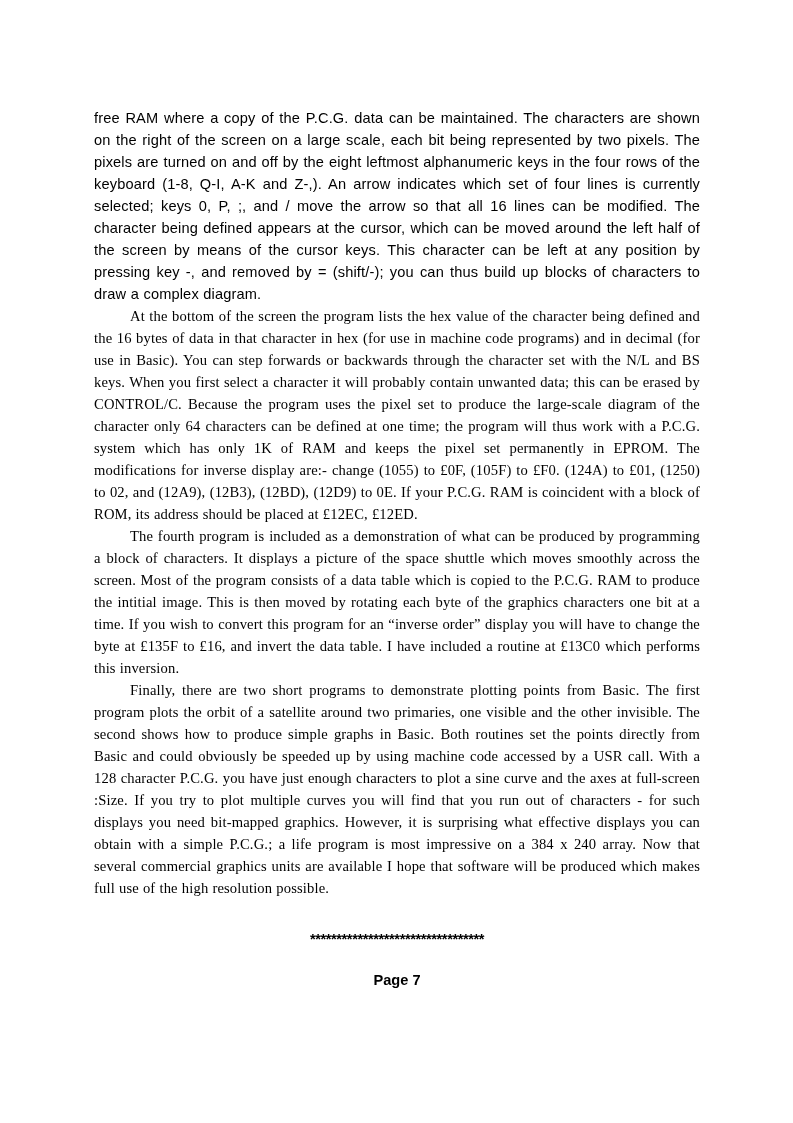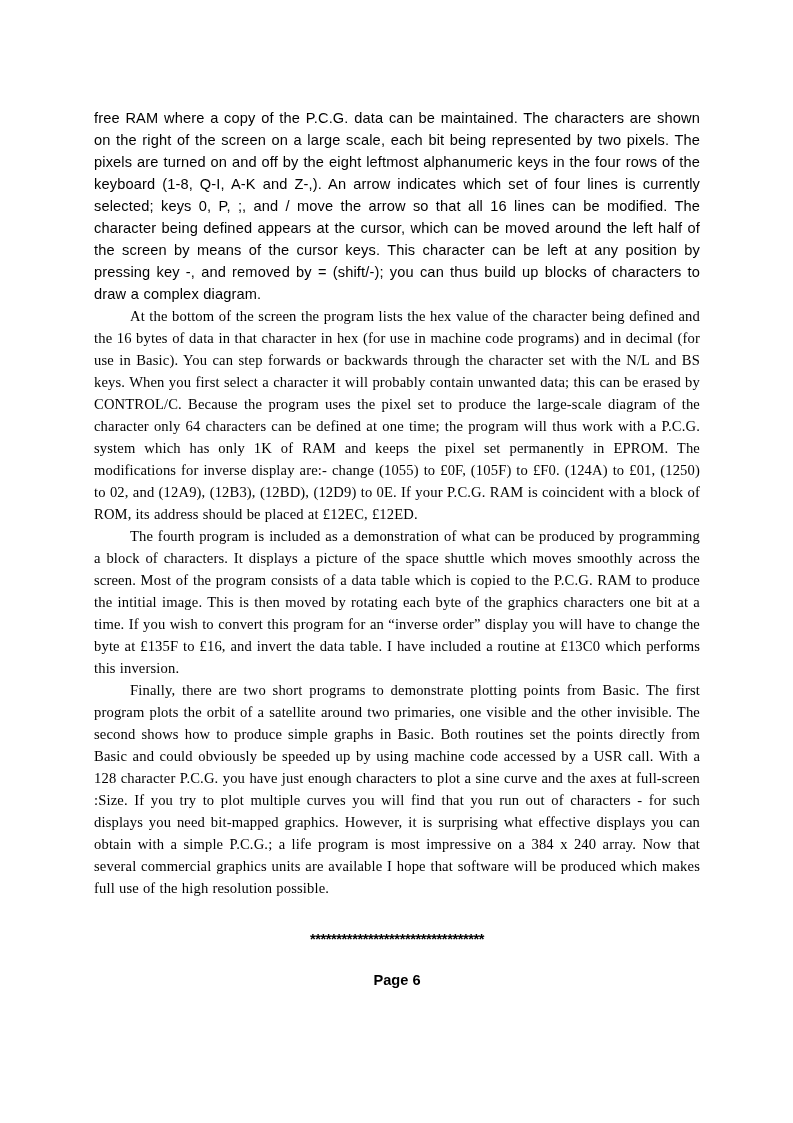--- a/index.html
+++ b/index.html
@@ -83,15 +83,15 @@
 
   <div class="content">
     <p class="para">free RAM where a copy of the P.C.G. data can be maintained. The characters are shown on the right of the  screen on a large scale, each bit being represented by two  pixels.  The pixels are turned on and off by the eight  leftmost alphanumeric keys in the four rows of the keyboard (1-8, Q-I, A-K and Z-,). An arrow indicates which set of  four lines is currently selected; keys 0, P, ;, and / move the arrow so that all 16 lines can be modified.   The character  being defined  appears  at  the cursor, which can be moved around the left half of the screen  by means of the cursor keys.  This character can be left at any position by pressing key -, and removed by = (shift/-);  you  can thus build up blocks of characters to draw a complex diagram.</p>
     <p class="para indent">At the bottom of the screen the program lists the hex value of  the character  being defined and the 16 bytes of data in that character in hex (for  use in  machine  code  programs)  and  in decimal (for use in Basic). You can step forwards or   backwards through the character set with the N/L and  BS  keys.  When  you first select a character it will probably contain unwanted  data; this can be erased by CONTROL/C. Because  the  program  uses  the pixel set to produce the large-scale  diagram  of  the  character only 64 characters can be defined at one time; the  program  will thus work with a P.C.G. system which has only 1K of RAM and keeps the pixel  set  permanently in  EPROM.   The  modifications  for inverse display are:- change (1055) to £0F, (105F) to £F0. (124A) to £01,  (1250) to 02, and (12A9),   (12B3),   (12BD),   (12D9)  to   0E. If your P.C.G. RAM is coincident with a block of ROM,  its address should be placed at £12EC, £12ED.</p>
     <p class="para indent">The fourth program is included as a  demonstration  of  what can be produced  by  programming  a  block  of  characters.   It displays a picture of the space  shuttle  which  moves  smoothly  across the screen.  Most of the program consists of a data  table which is copied to the P.C.G. RAM to produce the intitial image. This is  then  moved  by  rotating  each  byte  of  the  graphics characters one bit at a  time.   If  you  wish  to  convert  this program for an “inverse order” display you will  have  to  change the byte at £135F to £16, and  invert  the  data table.  I  have included a routine at £13C0 which performs this inversion.</p>
     <p class="para indent">Finally,  there  are  two  short  programs  to   demonstrate plotting points from Basic. The first program plots the orbit  of a satellite around two  primaries, one  visible  and  the  other invisible. The second shows  how  to  produce  simple  graphs   in Basic. Both routines set  the  points  directly  from  Basic  and could obviously be speeded up by using machine code accessed by  a  USR call.   With a  128  character  P.C.G.  you  have  just   enough characters to plot a sine curve and the axes at full-screen :Size. If you try to plot multiple curves you will find that you run out of characters - for such displays you need  bit-mapped   graphics. However,  it  is surprising what effective displays you can  obtain with a simple P.C.G.; a life program  is  most  impressive  on  a   384 x 240 array.   Now that several  commercial  graphics  units  are available I hope that software will be produced which makes  full use of the high resolution possible.</p>
   </div>
 
   <div class="separator">*********************************</div>
 
-  <div class="page-footer">Page 6</div>
+  <div class="page-footer">Page 7</div>
 
 </div>
 
 </body></html>

